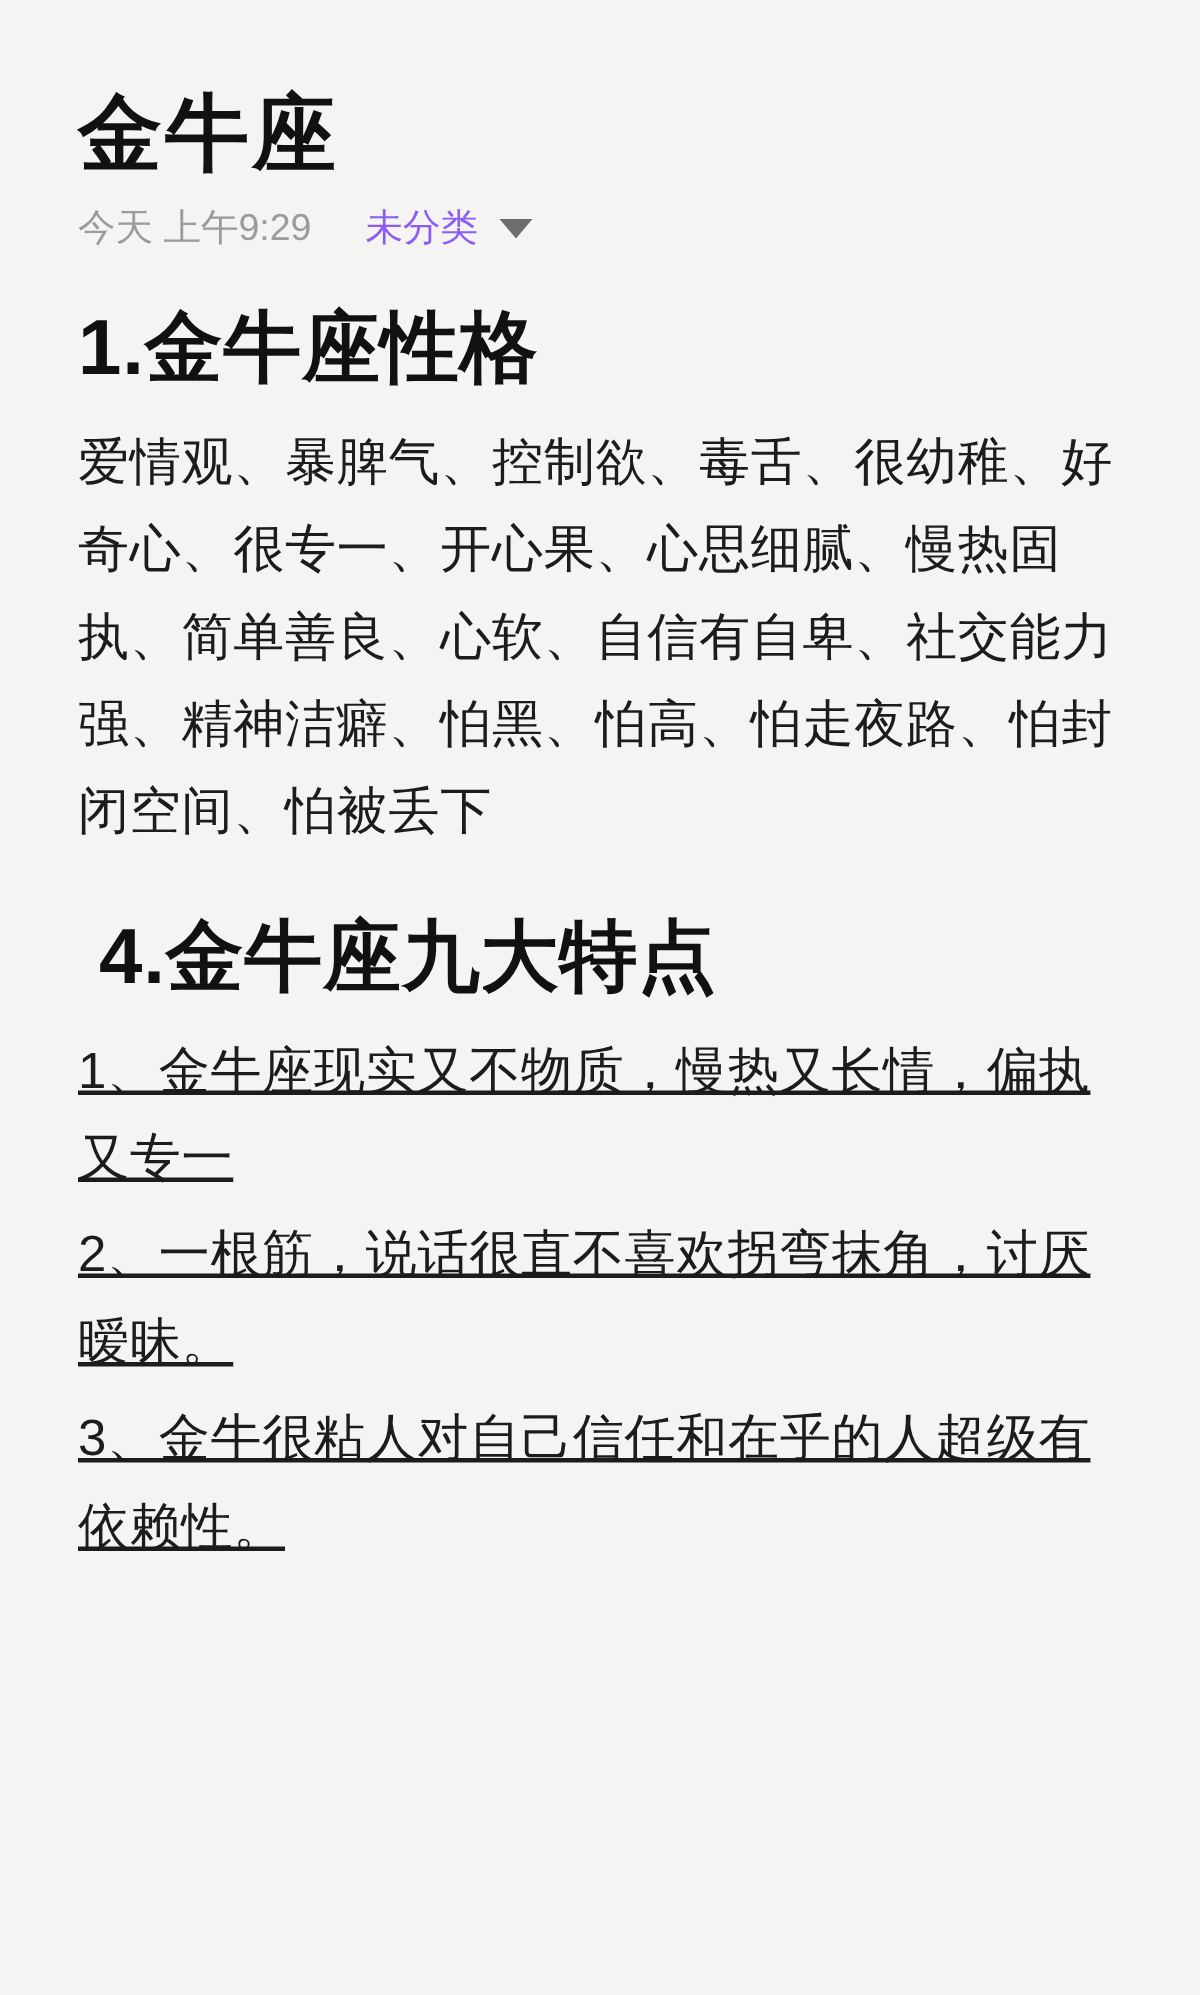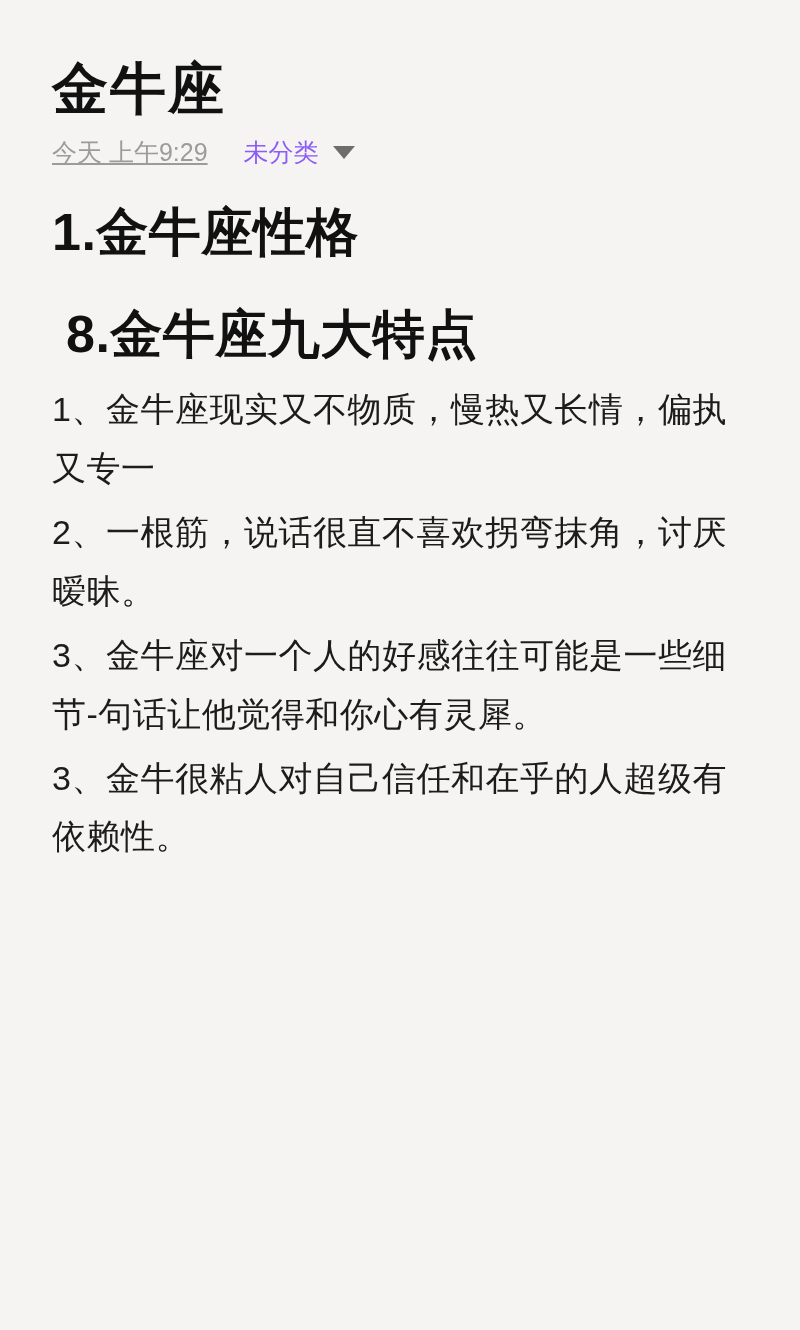--- a/index.html
+++ b/index.html
@@ -37,21 +37,20 @@
     display: flex;
     align-items: center;
     margin-top: 16px;
     font-size: 25px;
     color: #9b9b9b;
     line-height: 1;
   }
   .meta-date {
     color: #9b9b9b;
     white-space: nowrap;
-    text-decoration: underline;
   }
   .meta-category {
     color: #8b5cf6;
     margin-left: 36px;
     white-space: nowrap;
   }
   .caret-icon {
     margin-left: 14px;
     display: inline-block;
     width: 0;
@@ -79,20 +78,21 @@
     letter-spacing: 0.5px;
     word-break: break-all;
   }
   .list-item {
     font-size: 34px;
     line-height: 1.72;
     color: #1c1c1c;
     margin: 0 0 6px 0;
     letter-spacing: 0.5px;
     word-break: break-all;
+    text-decoration: underline;
   }
   .clipped {
     position: relative;
   }
   .bottom-fade {
     position: absolute;
     left: 0;
     right: 0;
     bottom: 0;
     height: 34px;
@@ -119,22 +119,22 @@
 
   <h1 class="note-title">金牛座</h1>
 
   <div class="meta-row">
     <span class="meta-date">今天 上午9:29</span>
     <span class="meta-category">未分类</span>
     <span class="caret-icon"></span>
   </div>
 
   <h2 class="section-heading">1.金牛座性格</h2>
+  <p class="body-text">爱情观、暴脾气、控制欲、毒舌、很幼稚、好奇心、很专一、开心果、心思细腻、慢热固执、简单善良、心软、自信有自卑、社交能力强、精神洁癖、怕黑、怕高、怕走夜路、怕封闭空间、怕被丢下</p>
 
-  <h2 class="section-heading indented"> 8.金牛座九大特点</h2>
+  <h2 class="section-heading indented"> 4.金牛座九大特点</h2>
   <p class="list-item">1、金牛座现实又不物质，慢热又长情，偏执又专一</p>
   <p class="list-item">2、一根筋，说话很直不喜欢拐弯抹角，讨厌暧昧。</p>
-  <p class="list-item">3、金牛座对一个人的好感往往可能是一些细节-句话让他觉得和你心有灵犀。</p>
   <p class="list-item">3、金牛很粘人对自己信任和在乎的人超级有依赖性。</p>
 
   <div class="bottom-fade"></div>
   <div class="nav-hint"></div>
 </div>
 
 </body></html>

